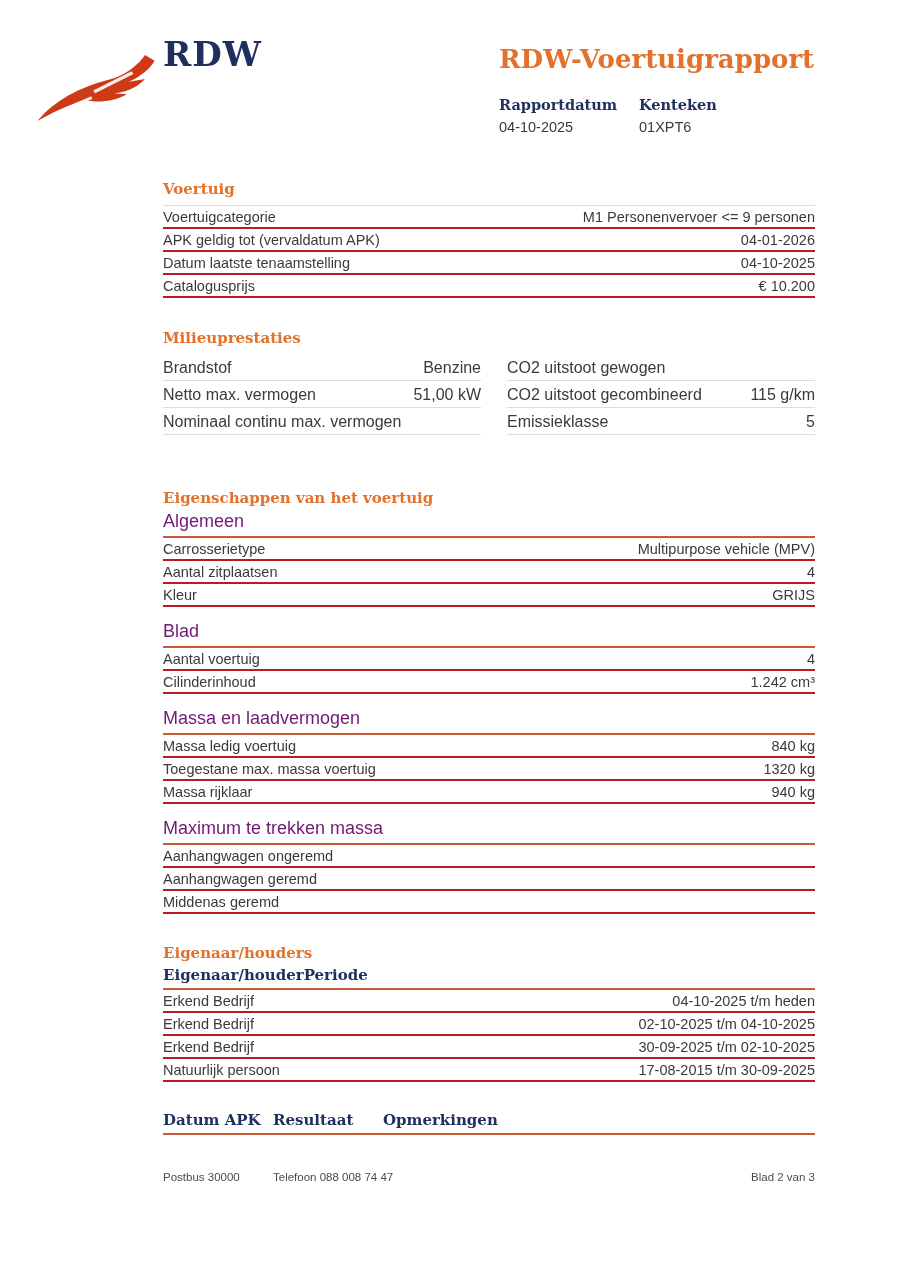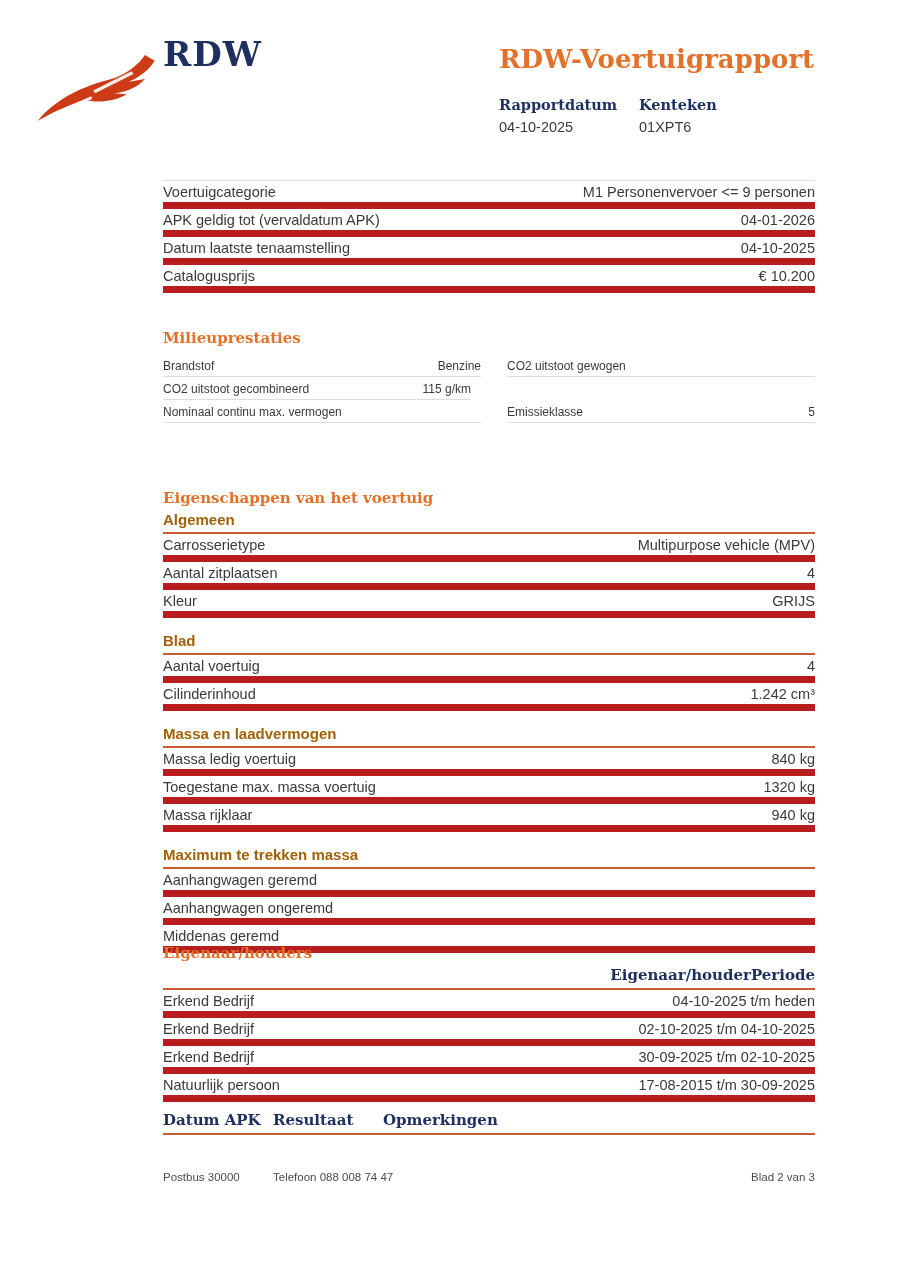--- a/index.html
+++ b/index.html
@@ -39,48 +39,48 @@
   .sec-eigenaar   { top:944px; }
   .sec-apk        { top:1111px; }
 
   .sec-title {
     font-family:"DejaVu Serif", serif; font-weight:bold;
     font-size:15px; color:#e2712b; margin-bottom:7px;
   }
   .row {
     display:flex; justify-content:space-between; align-items:baseline;
     font-size:14.5px; padding:3px 0 2px 0;
-    border-bottom:7px solid #b91c1c;
+    border-bottom:2px solid #b91c1c;
   }
   .rows-topline .row:first-child { border-top:1px solid #dcdcdc; }
   .row .label { color:#3a3a3a; }
   .row .value { color:#3a3a3a; text-align:right; }
 
   
   .mrow {
-    display:flex; font-size:12px; align-items:flex-start;
+    display:flex; font-size:16px; align-items:flex-start;
   }
   .mcol {
     display:flex; justify-content:space-between; align-items:baseline;
     padding:5px 0 3px 0; border-bottom:1px solid #dcdcdc;
   }
   .mcol-left  { width:318px; margin-right:26px; }
   .mcol-right { width:308px; }
   .mrow:first-child .mcol { border-top:1px solid #dcdcdc; }
 
   
   .subsec { margin-bottom:14px; }
   .subsec-title {
-    font-size:15px; font-weight:bold; color:#a16207;
+    font-size:18px; font-weight:normal; color:#701a75;
     padding-bottom:4px; border-bottom:2px solid #c75b33;
   }
 
   
   .thead {
-    display:flex; justify-content:flex-end;
+    display:flex; justify-content:flex-start;
     font-family:"DejaVu Serif", serif; font-weight:bold;
     font-size:15px; color:#1f2f5e;
     padding-bottom:4px; border-bottom:2px solid #c75b33;
   }
   .thead-apk { justify-content:flex-start; }
   .th-datum { width:110px; }
   .th-resultaat { width:110px; }
 
   
   .footer { position:absolute; left:163px; top:1171px; width:652px; font-size:11.5px; color:#4a4a55; }
@@ -111,20 +111,21 @@
       <div class="meta-cell meta-label">Rapportdatum</div>
       <div class="meta-cell meta-label">Kenteken</div>
     </div>
     <div class="meta-row">
       <div class="meta-cell meta-value">04-10-2025</div>
       <div class="meta-cell meta-value">01XPT6</div>
     </div>
   </div>
 
   <div class="content sec-voertuig" style="position:absolute;">
+    <div class="sec-title">Voertuig</div>
     <div class="rows-topline">
       <div class="row">
         <span class="label">Voertuigcategorie</span>
         <span class="value">M1 Personenvervoer &lt;= 9 personen</span>
       </div>
       <div class="row">
         <span class="label">APK geldig tot (vervaldatum APK)</span>
         <span class="value">04-01-2026</span>
       </div>
       <div class="row">
@@ -144,20 +145,24 @@
       <div class="mcol mcol-left">
         <span class="label">Brandstof</span>
         <span class="value">Benzine</span>
       </div>
       <div class="mcol mcol-right">
         <span class="label">CO2 uitstoot gewogen</span>
         <span class="value"></span>
       </div>
     </div>
     <div class="mrow">
+      <div class="mcol mcol-left">
+        <span class="label">Netto max. vermogen</span>
+        <span class="value">51,00 kW</span>
+      </div>
       <div class="mcol mcol-right">
         <span class="label">CO2 uitstoot gecombineerd</span>
         <span class="value">115 g/km</span>
       </div>
     </div>
     <div class="mrow">
       <div class="mcol mcol-left">
         <span class="label">Nominaal continu max. vermogen</span>
         <span class="value"></span>
       </div>
@@ -211,25 +216,25 @@
       </div>
       <div class="row">
         <span class="label">Massa rijklaar</span>
         <span class="value">940 kg</span>
       </div>
     </div>
 
     <div class="subsec">
       <div class="subsec-title">Maximum te trekken massa</div>
       <div class="row">
+        <span class="label">Aanhangwagen ongeremd</span>
+        <span class="value"></span>
+      </div>
+      <div class="row">
         <span class="label">Aanhangwagen geremd</span>
-        <span class="value"></span>
-      </div>
-      <div class="row">
-        <span class="label">Aanhangwagen ongeremd</span>
         <span class="value"></span>
       </div>
       <div class="row">
         <span class="label">Middenas geremd</span>
         <span class="value"></span>
       </div>
     </div>
   </div>
 
   <div class="content sec-eigenaar" style="position:absolute;">

